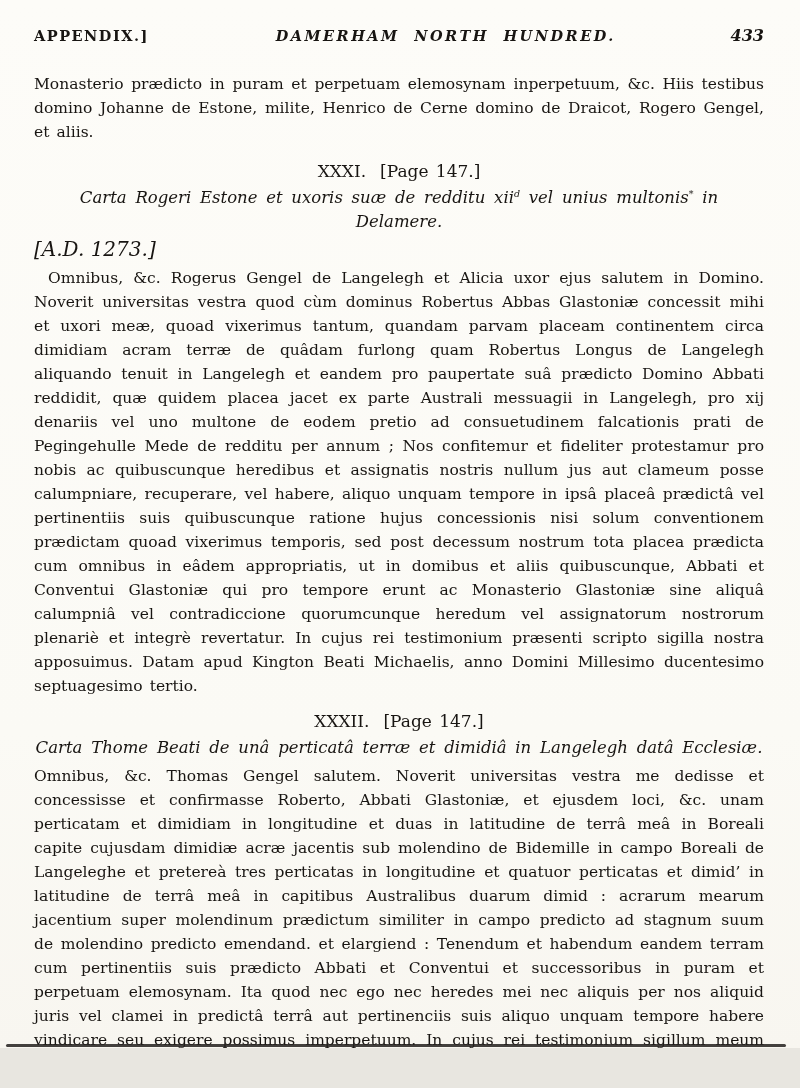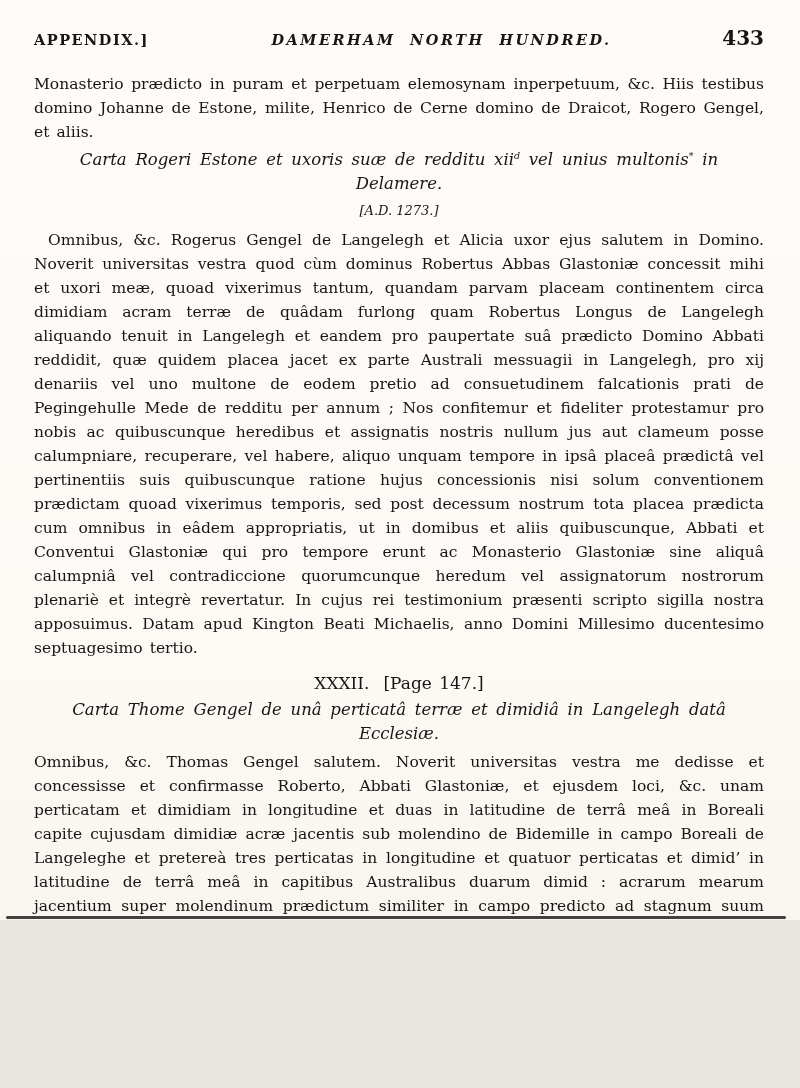--- a/index.html
+++ b/index.html
@@ -3,21 +3,21 @@
 <meta charset="utf-8">
 <style>
   html, body {
     margin: 0;
     padding: 0;
     background: #e8e6e0;
   }
   .scan {
     position: relative;
     width: 800px;
-    height: 920px;
+    height: 1048px;
     margin: 0 auto;
     background: linear-gradient(180deg, #fdfcf8 0%, #fbfaf5 70%, #f8f6f0 100%);
     color: #181512;
     font-family: "DejaVu Serif", "Liberation Serif", serif;
     overflow: hidden;
     box-sizing: border-box;
     padding: 26px 36px 0 34px;
   }
   
   .running-head {
@@ -33,22 +33,23 @@
   }
   .rh-center {
     font-size: 14.5px;
     letter-spacing: 2.5px;
     word-spacing: 7px;
     font-weight: 700;
     transform: translateX(6px);
     font-style: italic;
   }
   .rh-right {
-    font-size: 20px;
+    font-size: 16px;
     font-weight: 600;
+    font-style: italic;
   }
   
   .body-par {
     margin: 0;
     font-size: 15.5px;
     line-height: 24px;
     text-align: justify;
     word-spacing: 2.2px;
     text-indent: 14px;
   }
@@ -75,23 +76,22 @@
     line-height: 24px;
     word-spacing: 3.5px;
   }
   .carta-title sup, .title-sup {
     font-size: 9.5px;
     vertical-align: super;
     line-height: 0;
   }
   .carta-date {
     margin-top: 3px;
-    text-align: center;
     font-style: italic;
-    font-size: 13px;
+    font-size: 20px;
     line-height: 24px;
   }
   
   .sig-mark {
     position: absolute;
     left: 640px;
     top: 1052px;
     line-height: 22px;
   }
   .sig-num { font-size: 19px; }
@@ -114,32 +114,35 @@
 <div class="scan">
 
   <header class="running-head">
     <span class="rh-left">APPENDIX.]</span>
     <span class="rh-center">DAMERHAM NORTH HUNDRED.</span>
     <span class="rh-right">433</span>
   </header>
 
   <p class="body-par no-indent p-cont">Monasterio prædicto in puram et perpetuam elemosynam inperpetuum, &amp;c.  Hiis testibus domino Johanne de Estone, milite, Henrico de Cerne domino de Draicot, Rogero Gengel, et aliis.</p>
 
+  <div class="sec-head">
+    <span>XXXI.</span><span class="gap"></span><span>[Page 147.]</span>
+  </div>
 
   <div class="carta-title"><span>Carta Rogeri Estone et uxoris suæ de redditu xii</span><sup>d</sup><span> vel unius multonis</span><sup>*</sup><span> in Delamere.</span></div>
 
   <div class="carta-date">[A.D. 1273.]</div>
 
   <p class="body-par p-xxxi">Omnibus, &amp;c.  Rogerus Gengel de Langelegh et Alicia uxor ejus salutem in Domino.  Noverit universitas vestra quod cùm dominus Robertus Abbas Glastoniæ concessit mihi et uxori meæ, quoad vixerimus tantum, quandam parvam placeam continentem circa dimidiam acram terræ de quâdam furlong quam Robertus Longus de Langelegh aliquando tenuit in Langelegh et eandem pro paupertate suâ prædicto Domino Abbati reddidit, quæ quidem placea jacet ex parte Australi messuagii in Langelegh, pro xij denariis vel uno multone de eodem pretio ad consuetudinem falcationis prati de Pegingehulle Mede de redditu per annum ;  Nos confitemur et fideliter protestamur pro nobis ac quibuscunque heredibus et assignatis nostris nullum jus aut clameum posse calumpniare, recuperare, vel habere, aliquo unquam tempore in ipsâ placeâ prædictâ vel pertinentiis suis quibuscunque ratione hujus concessionis nisi solum conventionem prædictam quoad vixerimus temporis, sed post decessum nostrum tota placea prædicta cum omnibus in eâdem appropriatis, ut in domibus et aliis quibuscunque, Abbati et Conventui Glastoniæ qui pro tempore erunt ac Monasterio Glastoniæ sine aliquâ calumpniâ vel contradiccione quorumcunque heredum vel assignatorum nostrorum plenariè et integrè revertatur.  In cujus rei testimonium præsenti scripto sigilla nostra apposuimus. Datam apud Kington Beati Michaelis, anno Domini Millesimo ducentesimo septuagesimo tertio.</p>
 
   <div class="sec-head sec-head-xxxii">
     <span>XXXII.</span><span class="gap"></span><span>[Page 147.]</span>
   </div>
 
-  <div class="carta-title">Carta Thome Gengel de unâ perticatâ terræ et dimidiâ in Langelegh datâ Ecclesiæ.</div>
+  <div class="carta-title">Carta Thome Beati de unâ perticatâ terræ et dimidiâ in Langelegh datâ Ecclesiæ.</div>
 
   <p class="body-par no-indent p-xxxii">Omnibus, &amp;c.  Thomas Gengel salutem.  Noverit universitas vestra me dedisse et concessisse et confirmasse Roberto, Abbati Glastoniæ, et ejusdem loci, &amp;c. unam perticatam et dimidiam in longitudine et duas in latitudine de terrâ meâ in Boreali capite cujusdam dimidiæ acræ jacentis sub molendino de Bidemille in campo Boreali de Langeleghe et pretereà tres perticatas in longitudine et quatuor perticatas et dimid’ in latitudine de terrâ meâ in capitibus Australibus duarum dimid : acrarum mearum jacentium super molendinum prædictum similiter in campo predicto ad stagnum suum de molendino predicto emendand. et elargiend : Tenendum et habendum eandem terram cum pertinentiis suis prædicto Abbati et Conventui et successoribus in puram et perpetuam elemosynam.  Ita quod nec ego nec heredes mei nec aliquis per nos aliquid juris vel clamei in predictâ terrâ aut pertinenciis suis aliquo unquam tempore habere vindicare seu exigere possimus imperpetuum.  In cujus rei testimonium sigillum meum huic scripto apposui.  Hiis testibus Domino Johanne de Estone milite, Thoma Delamere, Rogero Gengel, et aliis.</p>
 
   <div class="sig-mark">
     <span class="sig-num">3</span><span class="sig-letter">I</span>
   </div>
 
   <div class="scan-edge"></div>
 
 </div>

